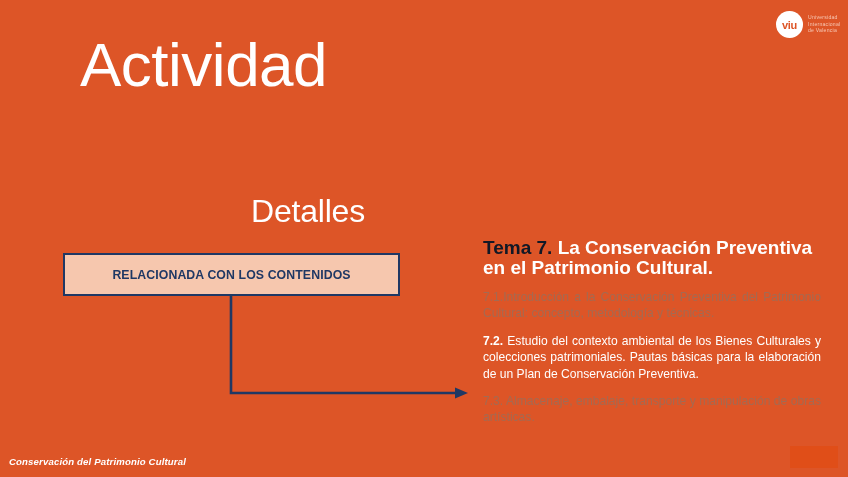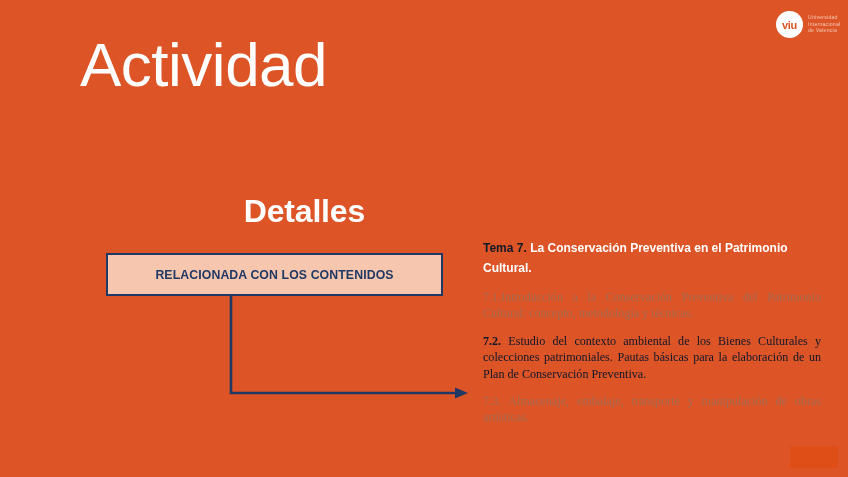--- a/index.html
+++ b/index.html
@@ -83,38 +83,37 @@
   }
   #subhead {
     position: absolute;
     left: 80px;
     top: 192px;
     width: 285px;
     text-align: right;
     color: #FFFFFF;
     font-size: 32px;
     line-height: 38px;
-    font-weight: bold;
+    font-weight: normal;
     letter-spacing: -0.2px;
   }
 
   
   #callout {
     position: absolute;
     left: 63px;
     top: 253px;
     width: 337px;
     height: 43px;
     background: #F6C7AE;
     border: 2px solid #1F3864;
     display: flex;
     flex-direction: column;
     align-items: center;
     justify-content: center;
-    margin-left: 43px;
   }
   #callout .cl {
     color: #1F3864;
     font-size: 12.3px;
     line-height: 16px;
     font-weight: bold;
     text-align: center;
     letter-spacing: 0.1px;
     white-space: nowrap;
   }
@@ -123,39 +122,38 @@
   #connector { position: absolute; left: 0; top: 0; width: 848px; height: 477px; pointer-events: none; }
 
   
   #panel {
     position: absolute;
     left: 483px;
     top: 238px;
     width: 338px;
   }
   #panel-title {
-    font-size: 12px;
+    font-size: 19px;
     line-height: 20px;
     font-weight: bold;
     color: #FFFFFF;
     margin-bottom: 11px;
   }
   #panel-title .tema {
     color: #111826;
   }
   .bullet {
     font-size: 12.1px;
     line-height: 16.4px;
     text-align: justify;
     text-justify: inter-word;
     margin-bottom: 11px;
-    font-family: Liberation Serif, serif;
   }
   .bullet.muted { color: #A46A52; }
-  .bullet.active { color: #0f172a; }
+  .bullet.active { color: #ffffff; }
   .bullet b { font-weight: bold; }
   .bullet:last-child { margin-bottom: 0; }
 
   
   #footer {
     position: absolute;
     left: 9px;
     top: 456px;
     color: #FFFFFF;
     font-size: 9.6px;
@@ -205,15 +203,16 @@
   <div id="panel">
     <div id="panel-title"><span class="tema">Tema 7.</span><span> La Conservación Preventiva en el Patrimonio Cultural.</span></div>
 
     <div class="bullet muted"><span>7.1.Introducción a la Conservación Preventiva del Patrimonio Cultural: concepto, metodología y técnicas.</span></div>
 
     <div class="bullet active"><b>7.2.</b><span> Estudio del contexto ambiental de los Bienes Culturales y colecciones patrimoniales. Pautas básicas para la elaboración de un Plan de Conservación Preventiva.</span></div>
 
     <div class="bullet muted"><span>7.3. Almacenaje, embalaje, transporte y manipulación de obras artísticas.</span></div>
   </div>
 
+  <div id="footer">Conservación del Patrimonio Cultural</div>
   <div id="footer-swatch"></div>
 
 </div>
 
 </body></html>

